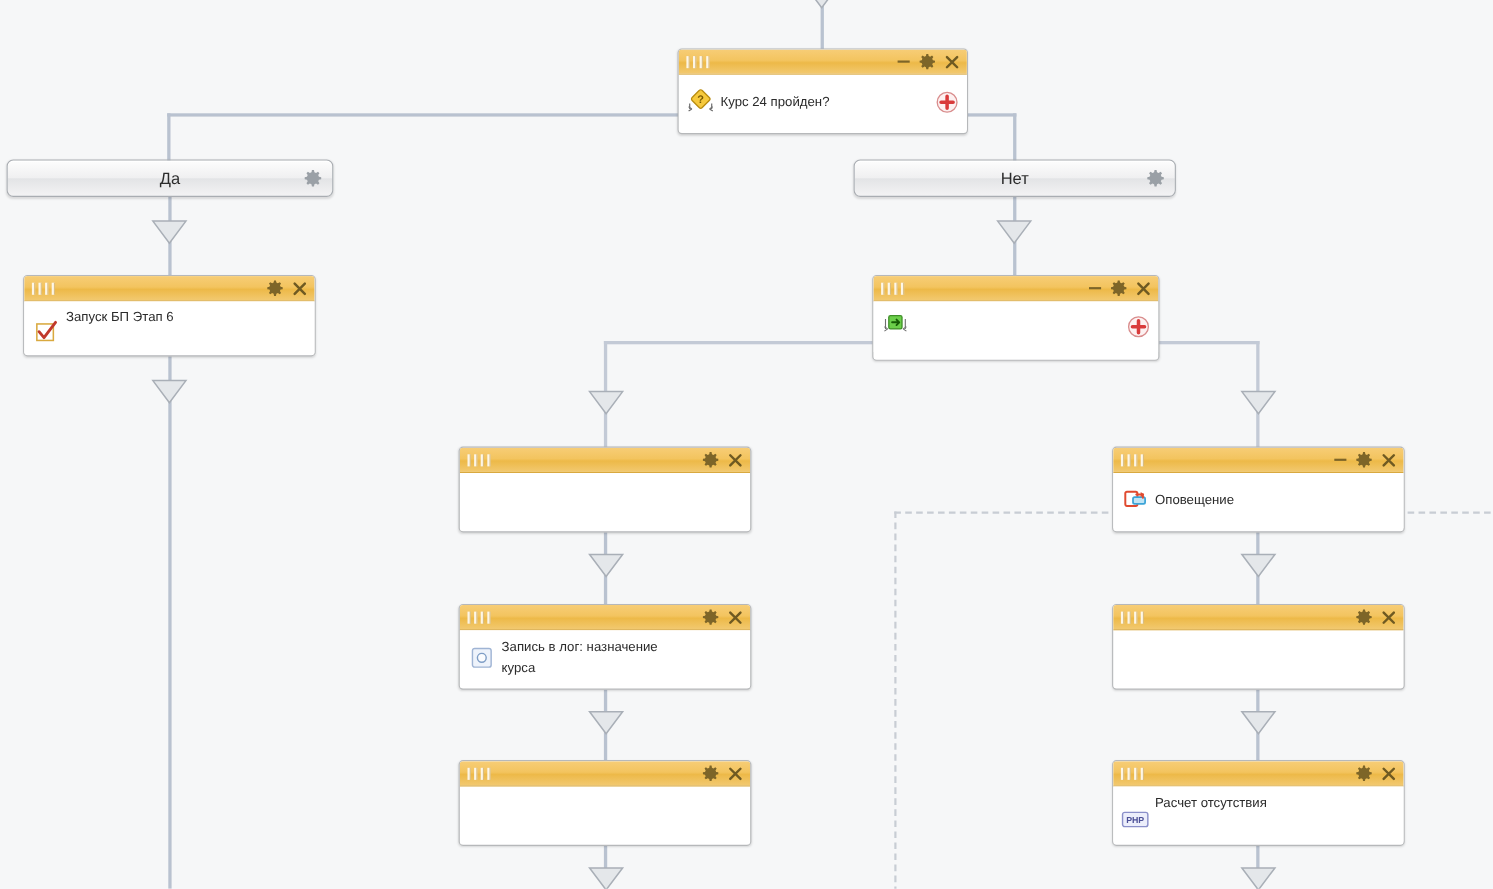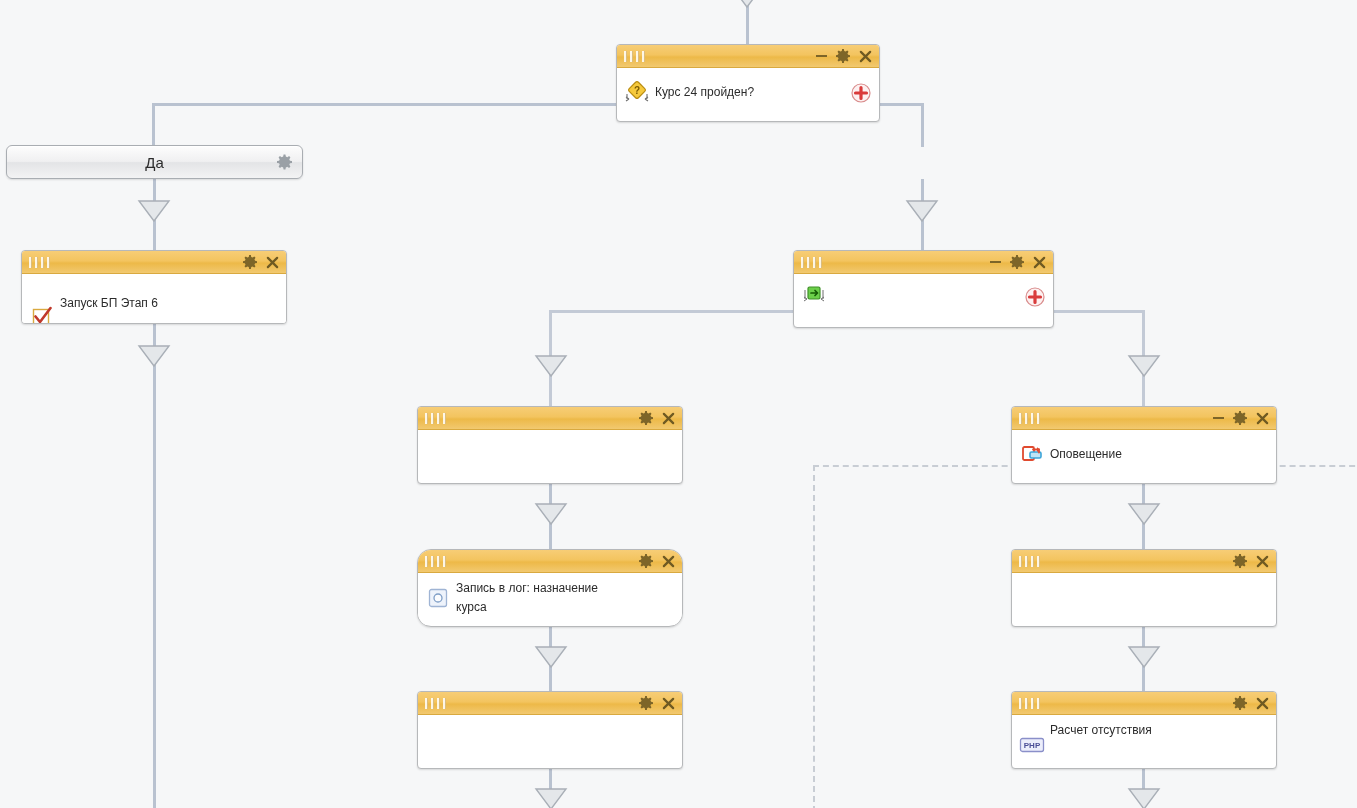--- a/index.html
+++ b/index.html
@@ -215,20 +215,31 @@
     <span class="bgear tb-btn">
       <svg width="15" height="15" viewBox="0 0 16 16">
           <g fill="#9aa0a6">
             <circle cx="8" cy="8" r="2.4" fill="none" stroke="#9aa0a6" stroke-width="2"></circle>
             <path d="M7 0h2l.4 2.2 1.6.7 1.9-1.2 1.4 1.4-1.2 1.9.7 1.6L16 7v2l-2.2.4-.7 1.6 1.2 1.9-1.4 1.4-1.9-1.2-1.6.7L9 16H7l-.4-2.2-1.6-.7-1.9 1.2-1.4-1.4 1.2-1.9-.7-1.6L0 9V7l2.2-.4.7-1.6L1.7 3.1 3.1 1.7l1.9 1.2 1.6-.7z"></path>
           </g>
         </svg>
     </span>
   </div>
 
+  <div class="branch" style="left:776px; top:145px; width:293px;">
+    <span class="blabel">Нет</span>
+    <span class="bgear tb-btn">
+      <svg width="15" height="15" viewBox="0 0 16 16">
+          <g fill="#9aa0a6">
+            <circle cx="8" cy="8" r="2.4" fill="none" stroke="#9aa0a6" stroke-width="2"></circle>
+            <path d="M7 0h2l.4 2.2 1.6.7 1.9-1.2 1.4 1.4-1.2 1.9.7 1.6L16 7v2l-2.2.4-.7 1.6 1.2 1.9-1.4 1.4-1.9-1.2-1.6.7L9 16H7l-.4-2.2-1.6-.7-1.9 1.2-1.4-1.4 1.2-1.9-.7-1.6L0 9V7l2.2-.4.7-1.6L1.7 3.1 3.1 1.7l1.9 1.2 1.6-.7z"></path>
+          </g>
+        </svg>
+    </span>
+  </div>
 
   <div class="node" style="left:616px; top:44px; width:264px; height:78px;">
     <div class="titlebar">
       <span class="grip">
           <i></i>
           <i></i>
           <i></i>
           <i></i>
         </span>
       <span class="tb-actions">
@@ -286,21 +297,21 @@
               </g>
             </svg>
         </span>
         <span class="tb-btn">
           <svg width="13" height="13" viewBox="0 0 14 14">
               <path d="M2 2 L12 12 M12 2 L2 12" stroke="#6f5a22" stroke-width="2.4" stroke-linecap="round"></path>
             </svg>
         </span>
       </span>
     </div>
-    <div class="body" style="align-items:flex-start; padding-top:18px;">
+    <div class="body" style="align-items:flex-start; padding-top:3px;">
       <span class="nicon" style="align-self:flex-end;">
         <svg width="22" height="22" viewBox="0 0 22 22">
           <rect x="2.5" y="4.5" width="15" height="15" fill="#fff" stroke="#d9a93f" stroke-width="1.4"></rect>
           <path d="M4.5 11.5 L9 17 L19.5 3" stroke="#c0392b" stroke-width="2.6" fill="none" stroke-linecap="round" stroke-linejoin="round"></path>
         </svg>
       </span>
       <span class="nlabel" style="align-self:flex-start; padding-top:2px;">Запуск БП Этап 6</span>
     </div>
   </div>
 
@@ -368,21 +379,21 @@
         </span>
         <span class="tb-btn">
           <svg width="13" height="13" viewBox="0 0 14 14">
               <path d="M2 2 L12 12 M12 2 L2 12" stroke="#6f5a22" stroke-width="2.4" stroke-linecap="round"></path>
             </svg>
         </span>
       </span>
     </div>
   </div>
 
-  <div class="node" style="left:417px; top:549px; width:266px; height:78px;border-radius:14px;">
+  <div class="node" style="left:417px; top:549px; width:266px; height:78px;">
     <div class="titlebar">
       <span class="grip">
           <i></i>
           <i></i>
           <i></i>
           <i></i>
         </span>
       <span class="tb-actions">
         <span class="tb-btn">
           <svg width="14" height="14" viewBox="0 0 16 16">

